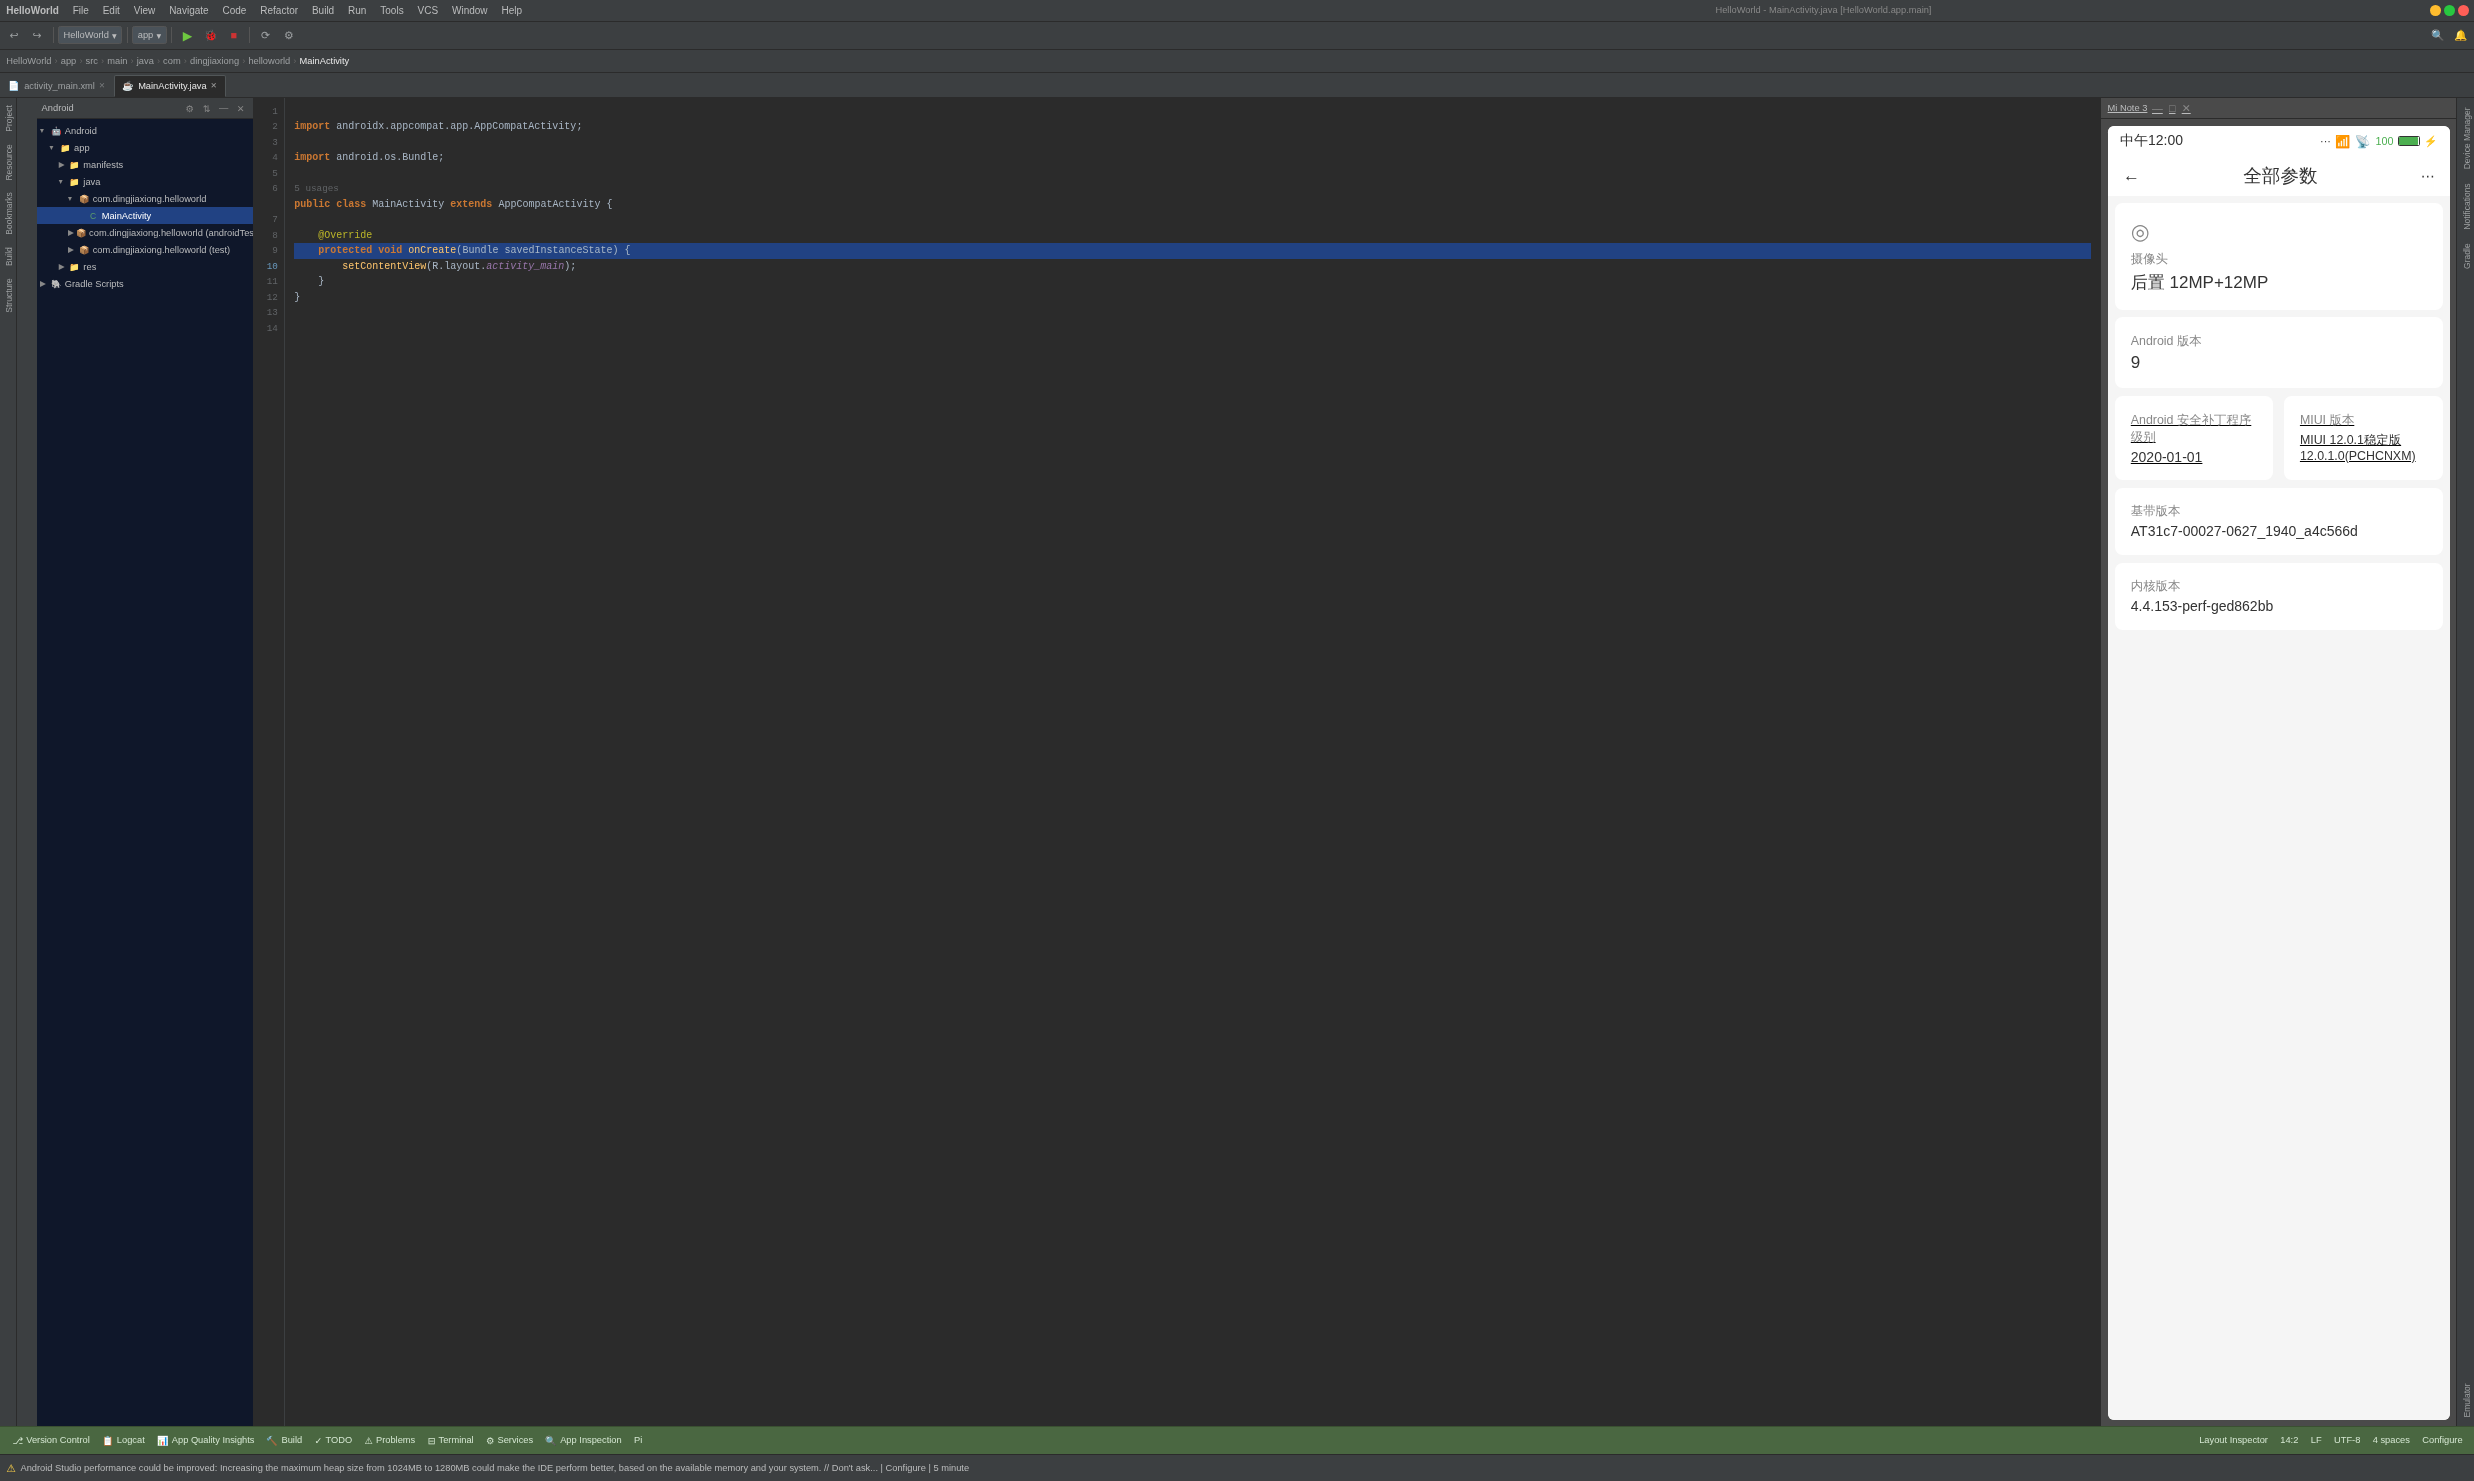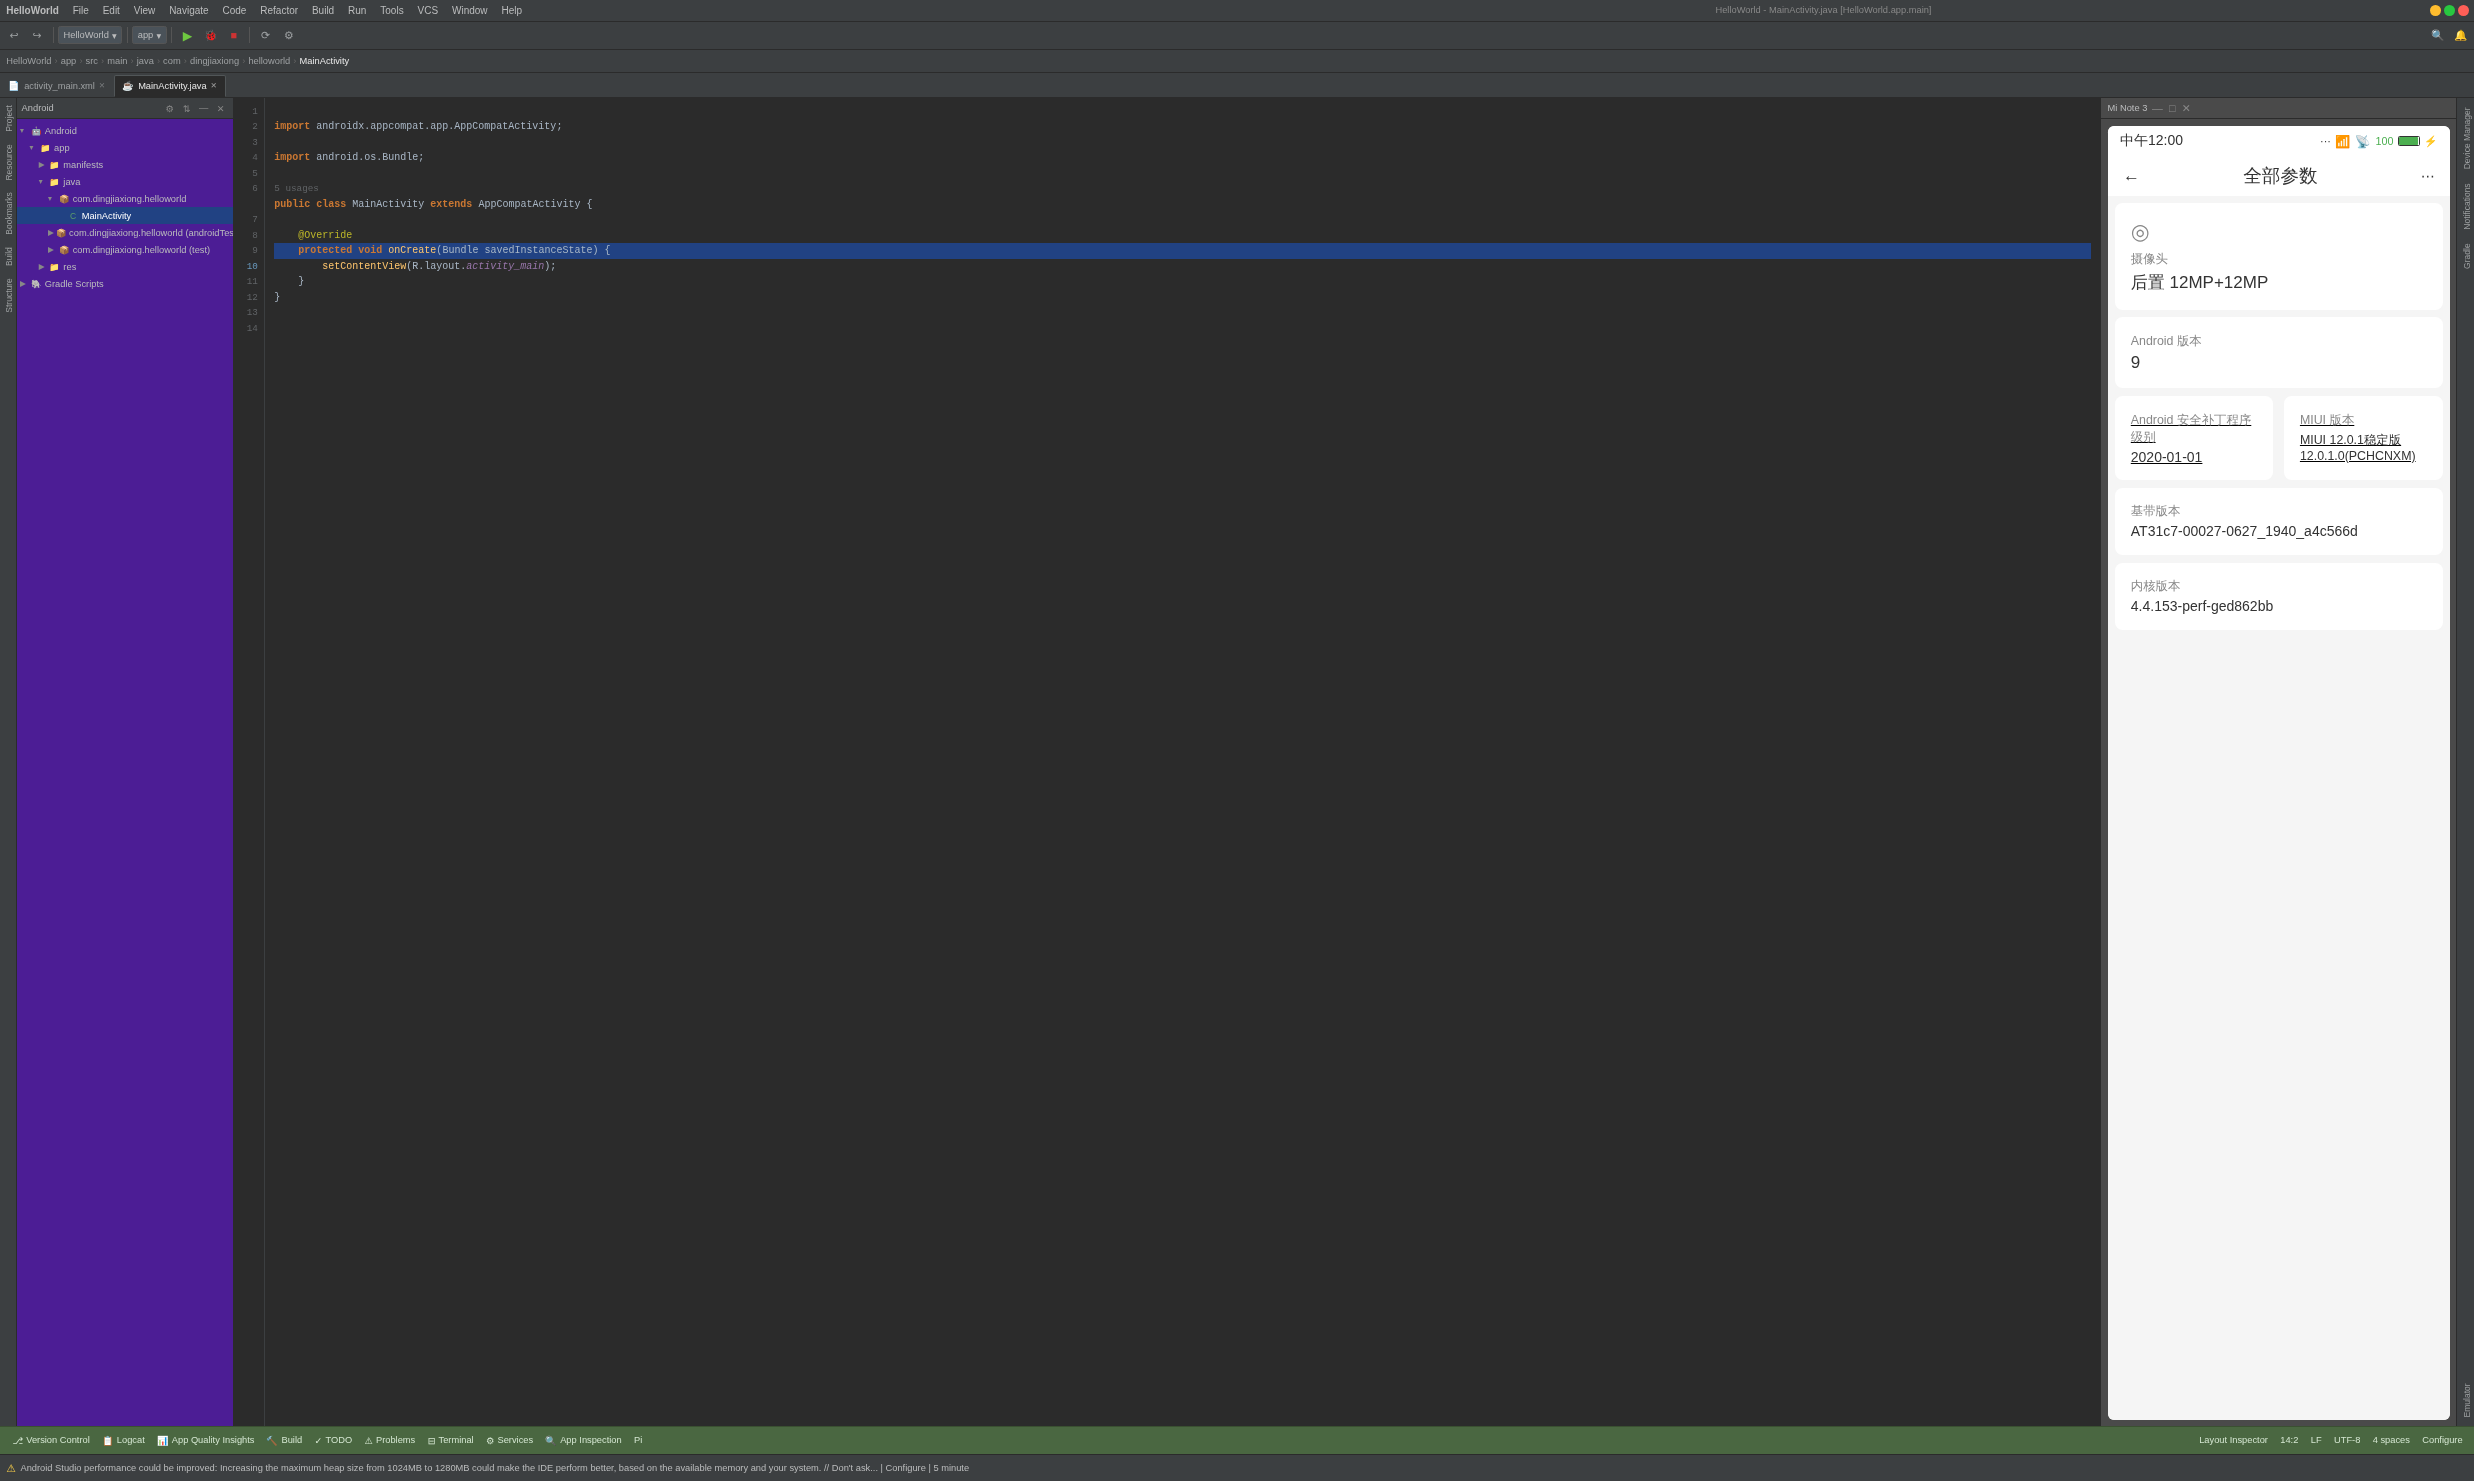--- a/index.html
+++ b/index.html
@@ -110,24 +110,25 @@
     }
     .tab-close {
       font-size: 7.7px;
       opacity: 0.6;
       cursor: pointer;
     }
 
     
     .project-panel {
       width: 217px;
-      background: #4c1d95;
+      background: #0f172a;
       border-right: 0.8px solid #2b2b2b;
       display: flex;
       flex-direction: column;
+      margin-left: 20px;
     }
     .panel-header {
       height: 21.7px;
       background: #3c3f41;
       display: flex;
       align-items: center;
       padding: 0 4.6px;
       font-size: 9.3px;
       color: #9da0a2;
       border-bottom: 0.8px solid #2b2b2b;
@@ -240,20 +241,21 @@
     .phone-titlebar {
       height: 21.7px;
       background: #4a4a4a;
       display: flex;
       align-items: center;
       padding: 0 6.2px;
       font-size: 9.3px;
       color: #bbbcbd;
       border-bottom: 0.8px solid #2b2b2b;
       gap: 4.6px;
+      text-decoration: underline;
     }
     .phone-win-controls {
       display: flex;
       gap: 6.2px;
     }
     .phone-win-btn {
       font-size: 10.8px;
       color: #888;
       cursor: pointer;
     }

